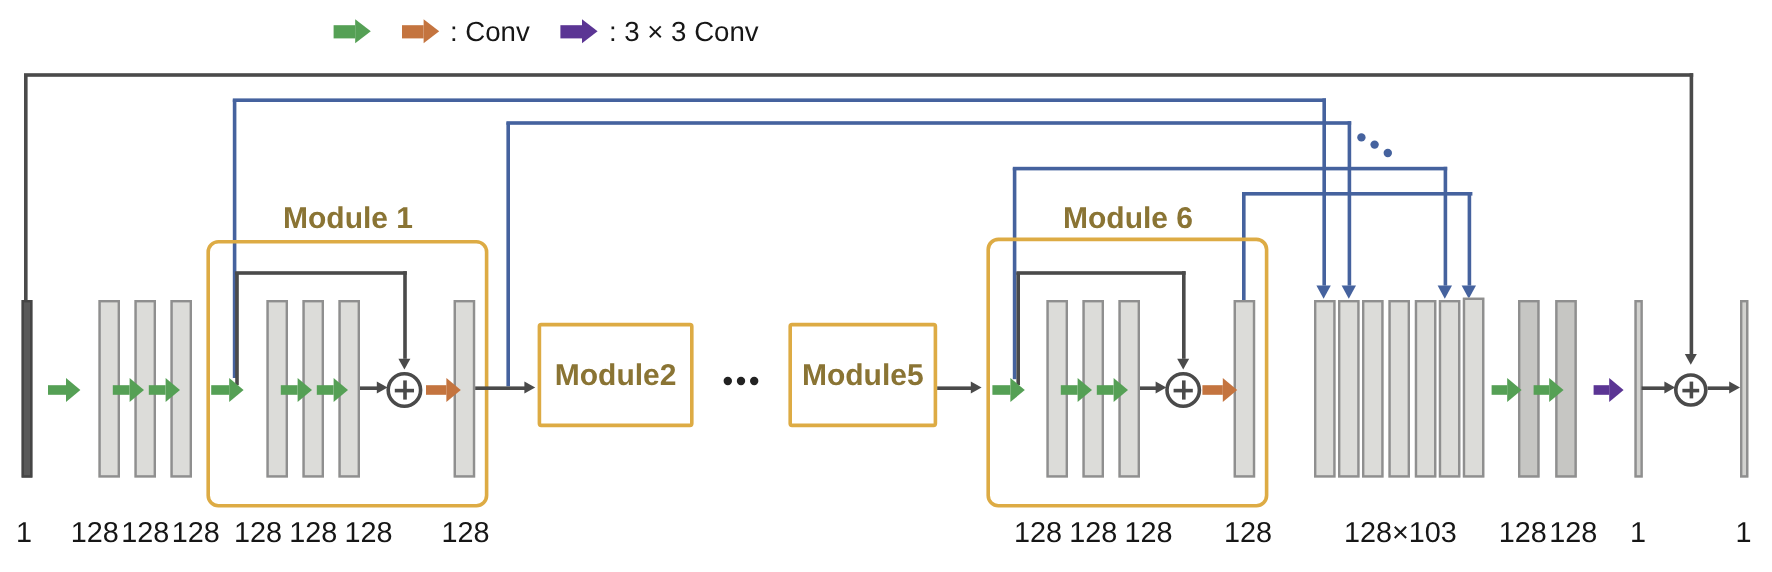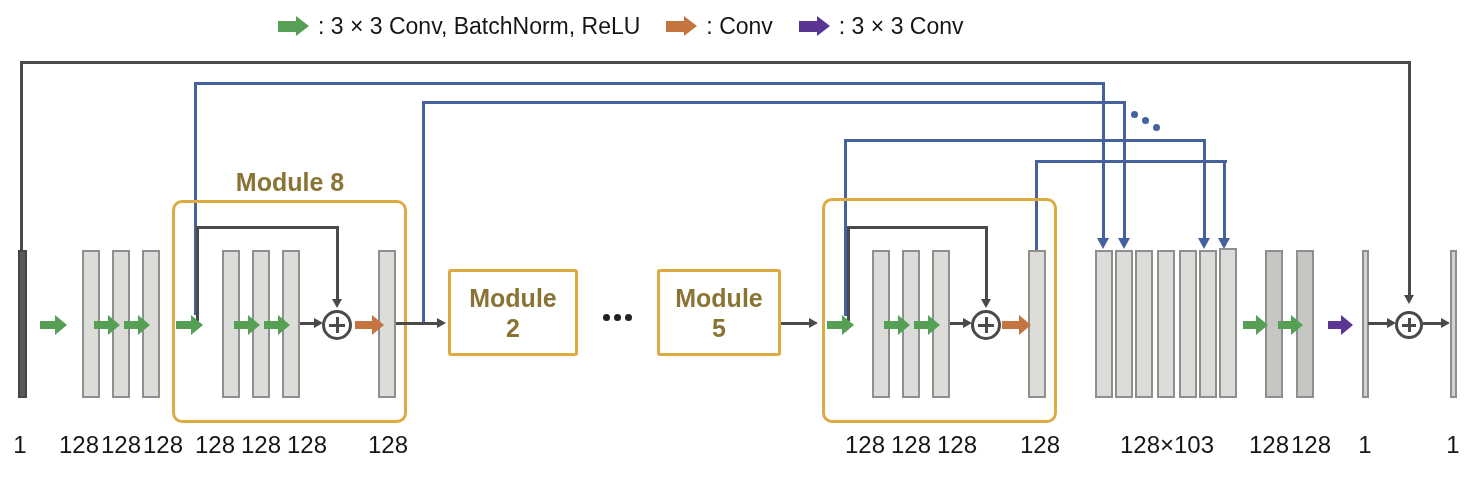--- a/index.html
+++ b/index.html
@@ -17,21 +17,21 @@
   .legend-arrow.green{background:#55a055}.legend-arrow.green::after{border-left:13px solid #55a055}
   .legend-arrow.orange{background:#c4743f}.legend-arrow.orange::after{border-left:13px solid #c4743f}
   .legend-arrow.purple{background:#5b3594}.legend-arrow.purple::after{border-left:13px solid #5b3594}
   
   .bar{position:absolute;top:250px;width:18px;height:148px;background:#dcdcd9;border:2px solid #8f8f8f;box-sizing:border-box;}
   .bar.dark{background:#595959;border-color:#454545;}
   .bar.mid{background:#c6c6c3;}
   .bar.thin{width:7px;background:#d2d2cf;}
   
   .modbox{position:absolute;border:3.5px solid #ddab44;border-radius:10px;box-sizing:border-box;}
-  .modbox.small{border-radius:3px;display:flex;flex-direction:column;align-items:center;justify-content:center;}
+  .modbox.small{border-radius:3px;display:flex;flex-direction:row;align-items:center;justify-content:center;}
   .modlabel{position:absolute;transform:translateX(-50%);font-size:25px;font-weight:bold;color:#8a7434;white-space:nowrap;}
   .modbox.small .line{font-size:25px;font-weight:bold;color:#8a7434;line-height:30px;text-align:center;}
   
   .ha{position:absolute;top:321px;height:8px;}
   .ha::after{content:'';position:absolute;right:-12px;top:-6px;width:0;height:0;
     border-top:10px solid transparent;border-bottom:10px solid transparent;}
   .ha.green{background:#55a055}.ha.green::after{border-left:12px solid #55a055}
   .ha.orange{background:#c4743f}.ha.orange::after{border-left:12px solid #c4743f}
   .ha.purple{background:#5b3594}.ha.purple::after{border-left:12px solid #5b3594}
   
@@ -55,21 +55,20 @@
   .dimrow{position:absolute;top:431px;transform:translateX(-50%);display:flex;gap:2px;font-size:24px;color:#161616;white-space:nowrap;}
 </style>
 </head>
 <body>
 
 <div id="stage">
 
   <div class="legend">
     <div class="legend-item">
       <span class="legend-arrow green"></span>
-      <span>: 3 × 3 Conv, BatchNorm, ReLU</span>
     </div>
     <div class="legend-item">
       <span class="legend-arrow orange"></span>
       <span>: Conv</span>
     </div>
     <div class="legend-item">
       <span class="legend-arrow purple"></span>
       <span>: 3 × 3 Conv</span>
     </div>
   </div>
@@ -97,32 +96,33 @@
   <div class="vline blue" style="left:1035px;top:161px;height:89px;"></div>
   <div class="hline blue" style="left:1035px;top:160px;width:192px;"></div>
   <div class="vline blue" style="left:1223px;top:160px;height:78px;"></div>
   <div class="head-down blue" style="left:1218px;top:238px;"></div>
 
   <div class="dot blue" style="left:1131px;top:111px;"></div>
   <div class="dot blue" style="left:1142px;top:117px;"></div>
   <div class="dot blue" style="left:1153px;top:124px;"></div>
 
   <div class="modbox" style="left:172px;top:200px;width:235px;height:223px;"></div>
-  <div class="modlabel" style="left:290px;top:168px;">Module 8</div>
+  <div class="modlabel" style="left:290px;top:168px;">Module 1</div>
 
   <div class="modbox small" style="left:448px;top:269px;width:130px;height:87px;">
     <div class="line">Module</div>
     <div class="line">2</div>
   </div>
   <div class="modbox small" style="left:657px;top:269px;width:124px;height:87px;">
     <div class="line">Module</div>
     <div class="line">5</div>
   </div>
 
   <div class="modbox" style="left:822px;top:198px;width:235px;height:225px;"></div>
+  <div class="modlabel" style="left:940px;top:168px;">Module 6</div>
 
   <div class="dot black" style="left:603px;top:314px;"></div>
   <div class="dot black" style="left:614px;top:314px;"></div>
   <div class="dot black" style="left:625px;top:314px;"></div>
 
   <div class="vline" style="left:196px;top:227px;height:94px;"></div>
   <div class="hline" style="left:196px;top:226px;width:143px;"></div>
   <div class="vline" style="left:336px;top:226px;height:73px;"></div>
   <div class="head-down" style="left:332px;top:299px;"></div>
 

